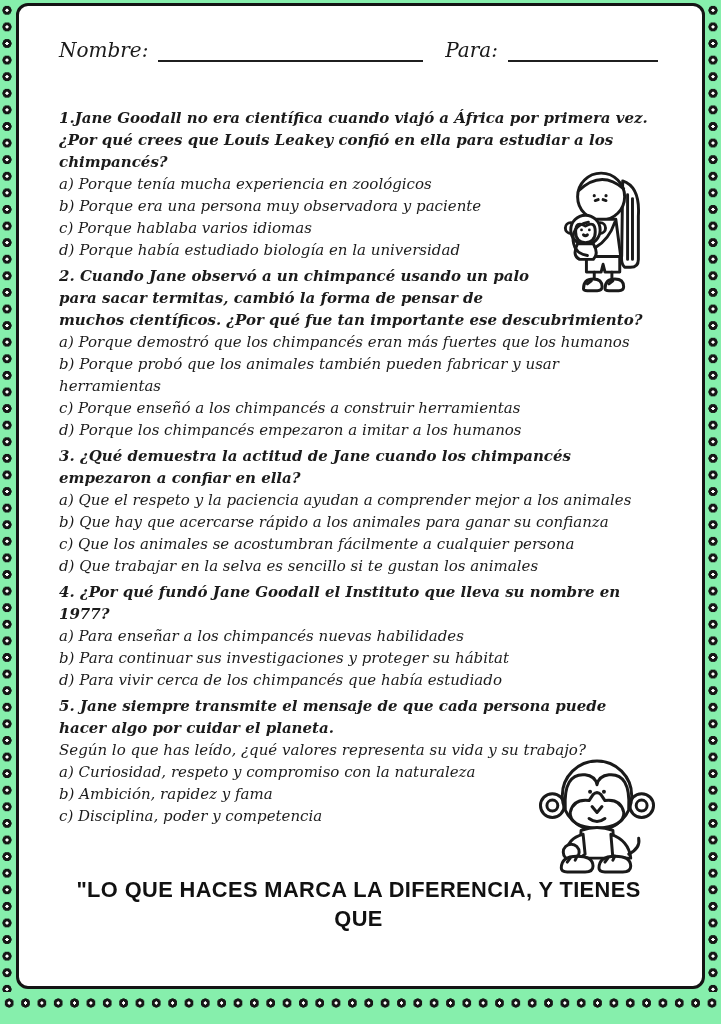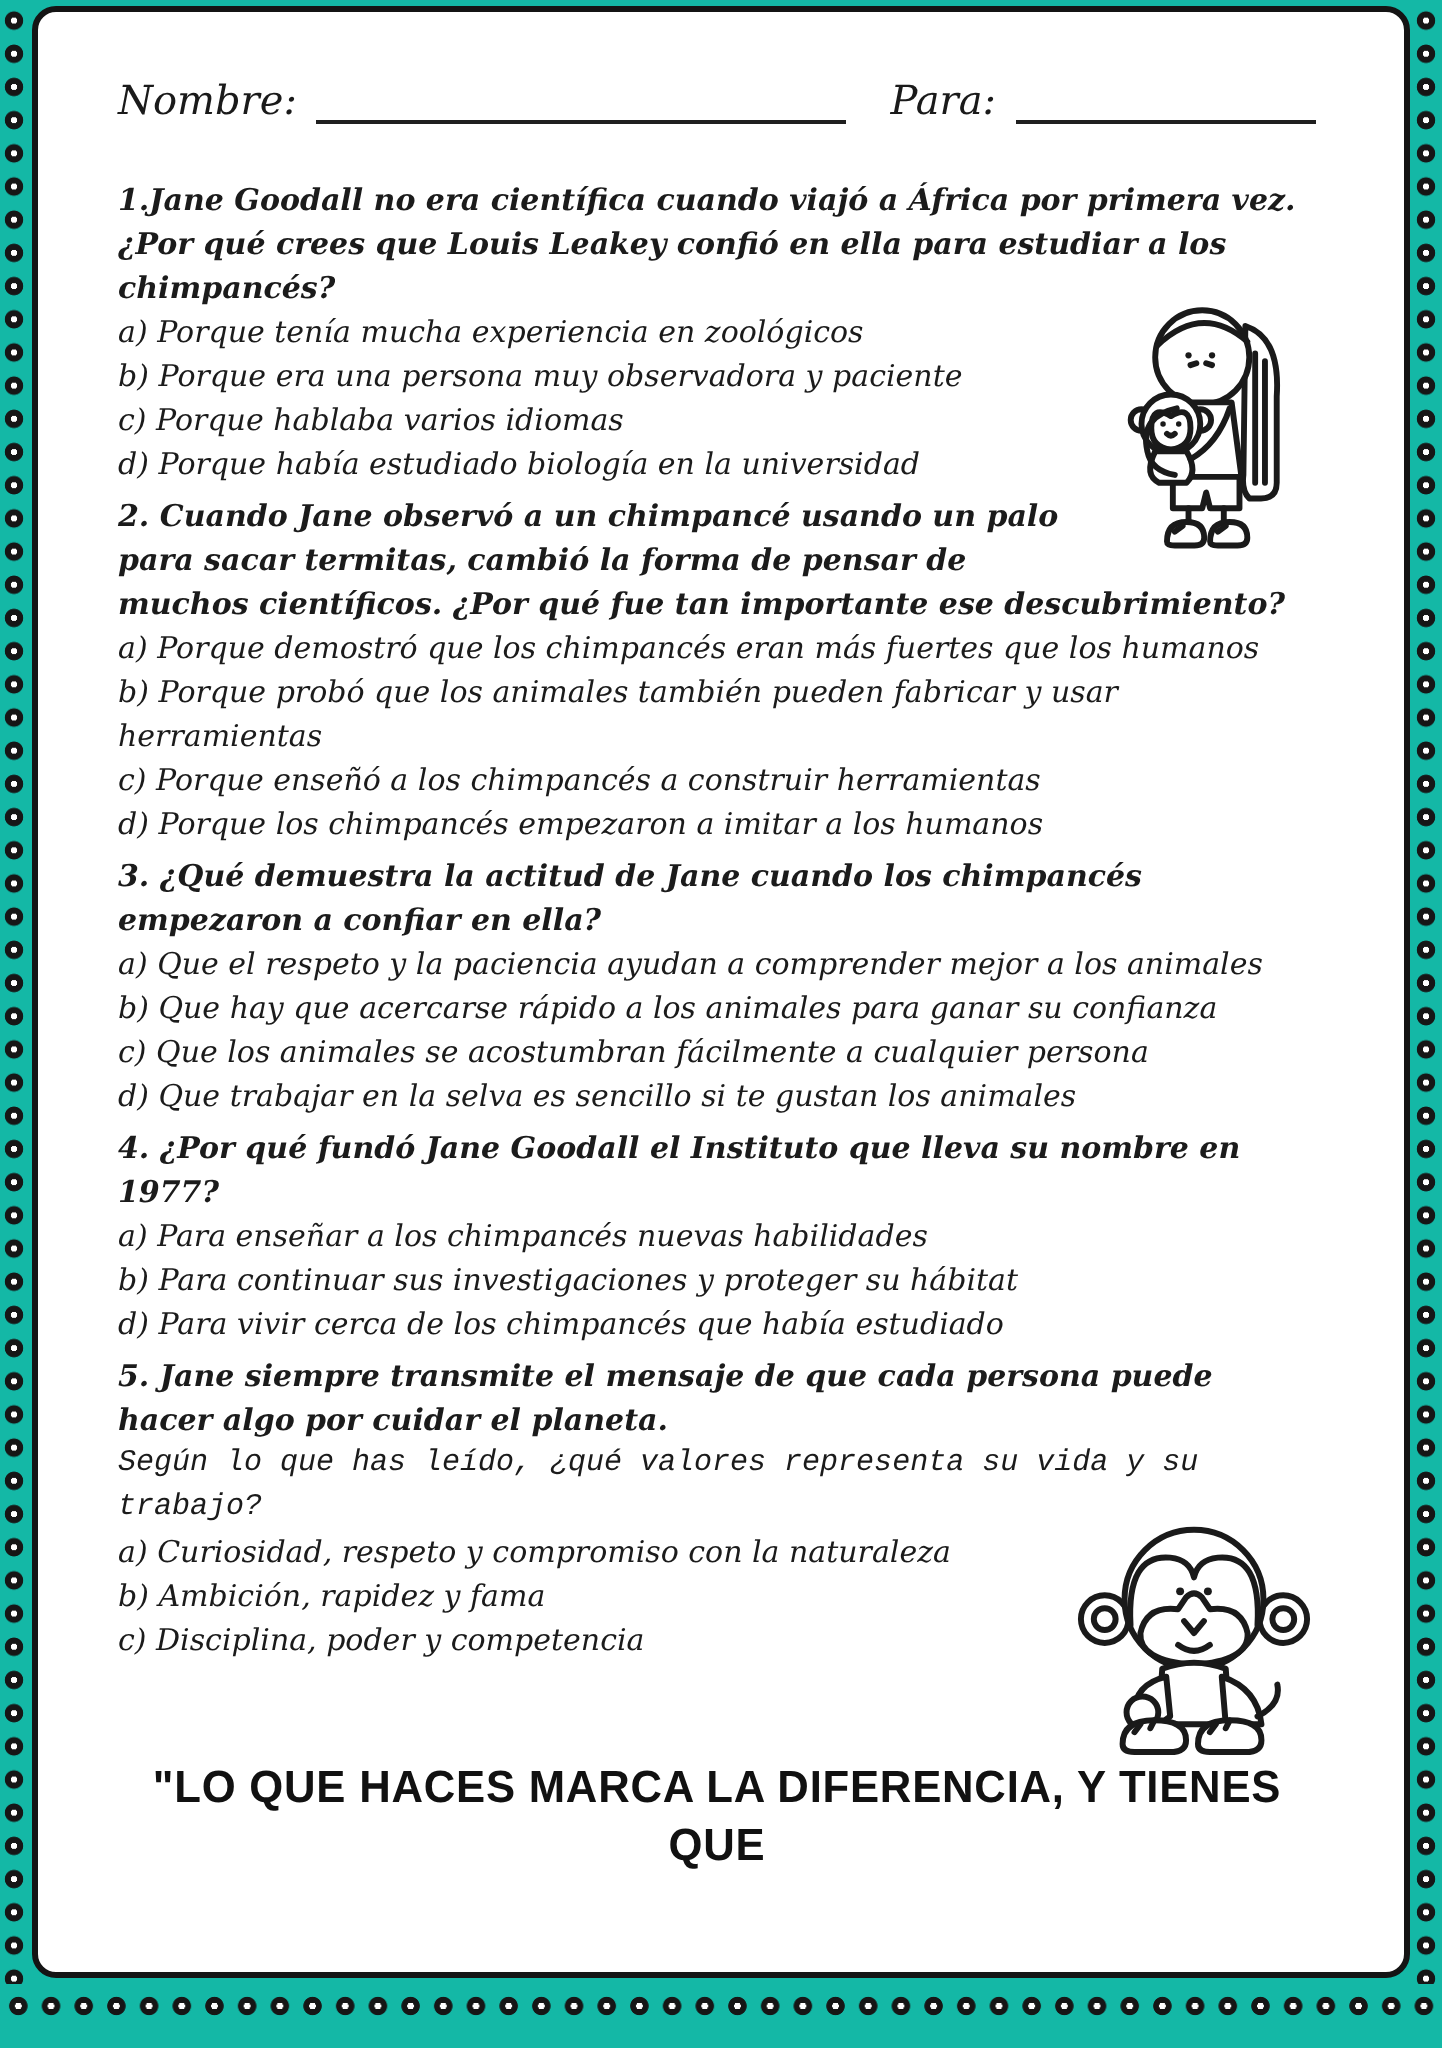--- a/index.html
+++ b/index.html
@@ -3,21 +3,21 @@
 <meta charset="utf-8">
 <style>
   * { margin: 0; padding: 0; box-sizing: border-box; }
   html, body { background: #ffffff; }
   body { font-family: "DejaVu Serif", serif; }
 
   .page {
     position: relative;
     width: 721px;
     height: 1024px;
-    background: #14b8a6;
+    background: #86efac;
     overflow: hidden;
     margin: 0 auto;
   }
 
   
   .dots-v {
     position: absolute;
     top: 0;
     width: 14px;
     height: 992px;
@@ -68,23 +68,23 @@
   .date-line { width: 150px; margin-left: 10px; }
 
   
   .question {
     margin-top: 4px;
     font-size: 15px;
     line-height: 22px;
     font-style: italic;
     color: #1b1b1b;
   }
-  .question.first { margin-top: 27px; }
+  .question.first { margin-top: 45px; }
   .stem    { font-weight: 700; }
-  .substem { font-weight: 400; font-family: Liberation Mono, monospace; }
+  .substem { font-weight: 400; }
   .option  { font-weight: 400; }
 
   
   .clip-girl {
     float: right;
     width: 98px;
     height: 128px;
     margin: -8px 2px 2px 10px;
   }
   .clip-monkey {

